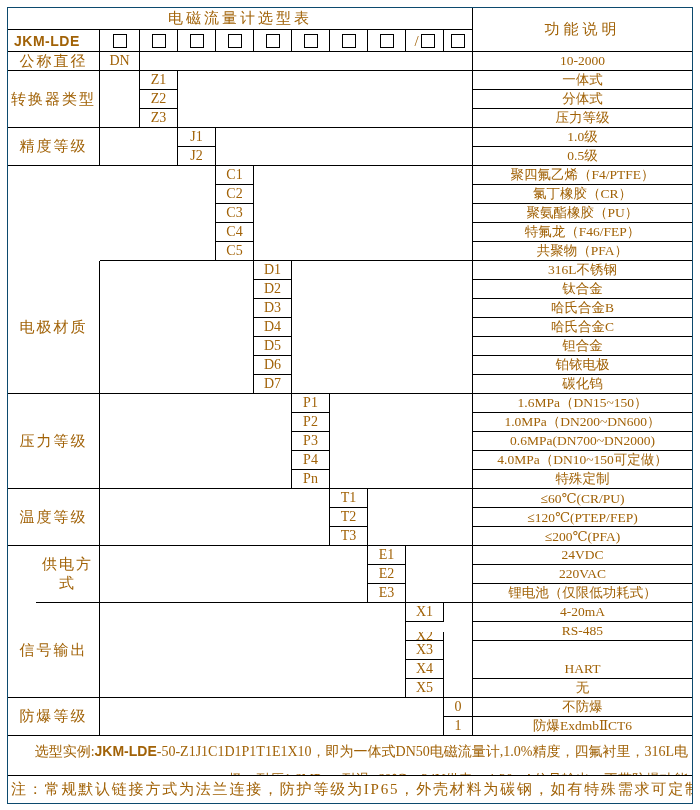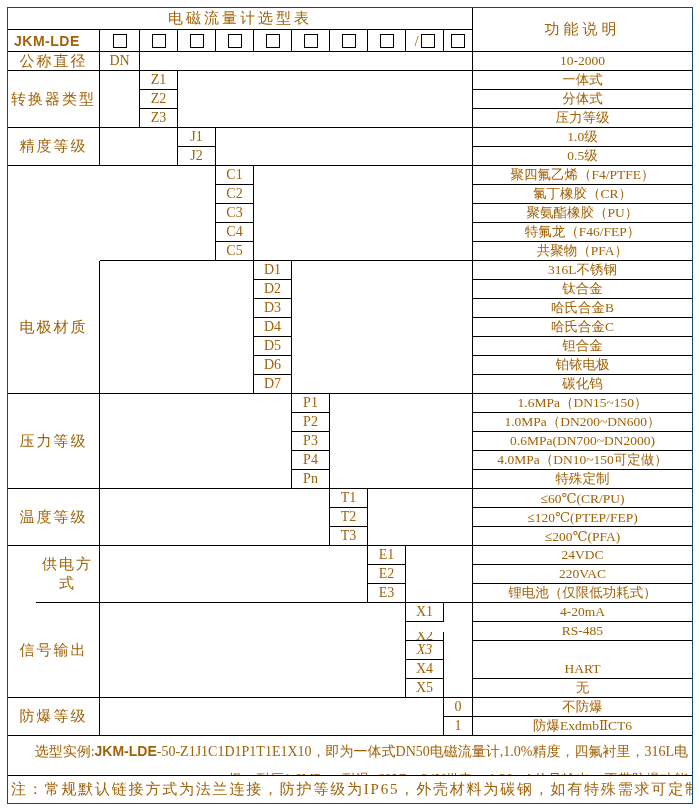--- a/index.html
+++ b/index.html
@@ -162,21 +162,21 @@
       <div class="cell desc cr0" style="grid-area: 30 / 12;">220VAC</div>
       <div class="cell code" style="grid-area: 31 / 9;">E3</div>
       <div class="cell desc cr0" style="grid-area: 31 / 12;">锂电池（仅限低功耗式）</div>
       <div class="cell spacer" style="grid-area: 29 / 10 / 32 / 12;"></div>
       <div class="cell glabel" style="grid-area: 32 / 1 / 37;">信号输出</div>
       <div class="cell spacer" style="grid-area: 32 / 2 / 37 / 10;"></div>
       <div class="cell code" style="grid-area: 32 / 10;">X1</div>
       <div class="cell desc cr0" style="grid-area: 32 / 12;">4-20mA</div>
       <div class="cell code" style="grid-area: 33 / 10; margin-top: 10px;">X2</div>
       <div class="cell desc cr0" style="grid-area: 33 / 12;">RS-485</div>
-      <div class="cell code" style="grid-area: 34 / 10; font-style: italic;">X3</div>
+      <div class="cell code" style="grid-area: 34 / 10;">X3</div>
       <div class="cell desc cr0" style="grid-area: 34 / 12; margin-top: 33px;">脉冲信号</div>
       <div class="cell code" style="grid-area: 35 / 10;">X4</div>
       <div class="cell desc cr0" style="grid-area: 35 / 12;">HART</div>
       <div class="cell code" style="grid-area: 36 / 10;">X5</div>
       <div class="cell desc cr0" style="grid-area: 36 / 12;">无</div>
       <div class="cell spacer" style="grid-area: 32 / 11 / 37 / 12;"></div>
       <div class="cell glabel" style="grid-area: 37 / 1 / 39;">防爆等级</div>
       <div class="cell spacer" style="grid-area: 37 / 2 / 39 / 11;"></div>
       <div class="cell code" style="grid-area: 37 / 11;">0</div>
       <div class="cell desc cr0" style="grid-area: 37 / 12;">不防爆</div>

